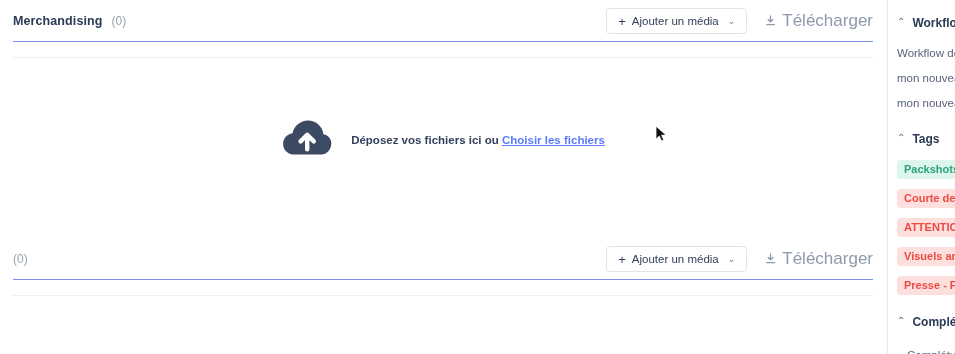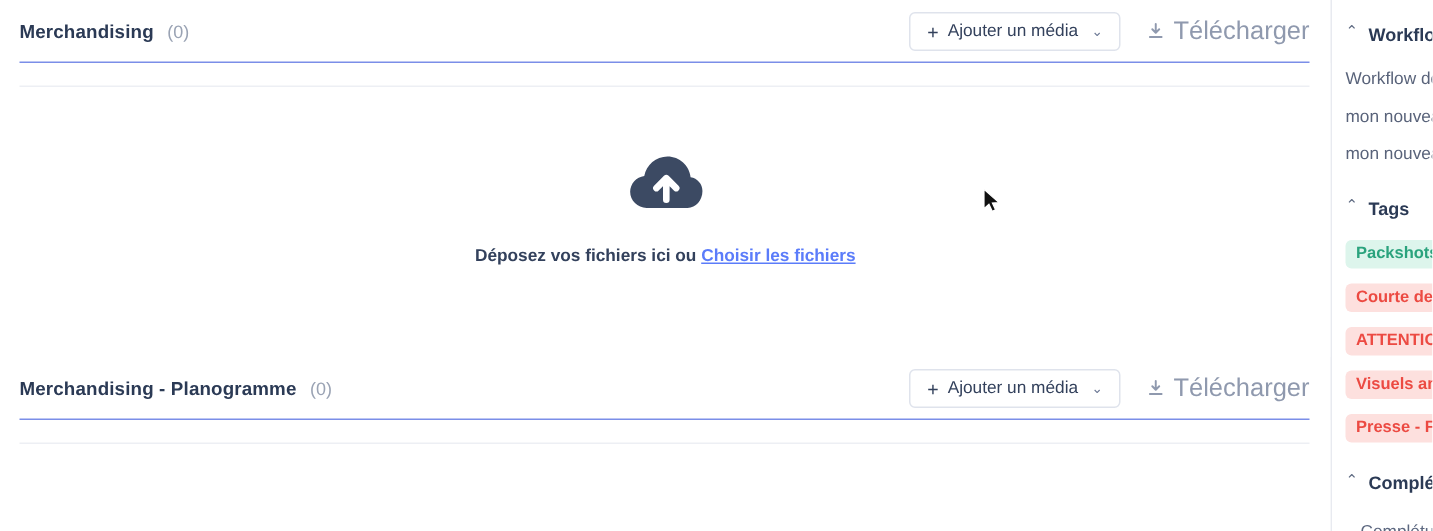--- a/index.html
+++ b/index.html
@@ -110,21 +110,20 @@
     left: 13px; right: 14px;
     height: 1px;
     background: #edeff4;
   }
 
   
   .dropzone {
     position: relative;
     height: 196px;
     display: flex;
-    flex-direction: column;
     align-items: center;
     justify-content: center;
     gap: 19px;
     background: #ffffff;
   }
   .dz-icon { display: block; }
   .dz-text {
     font-size: 11.5px;
     font-weight: bold;
     color: #33415c;
@@ -244,21 +243,20 @@
         <div class="dz-text">
           <span>Déposez vos fichiers ici ou</span>
           <span class="dz-link">Choisir les fichiers</span>
         </div>
       </div>
     </div>
 
     <div class="media-section">
       <div class="section-head">
         <div class="section-title-wrap">
-          <span class="section-title">Merchandising - Planogramme</span>
           <span class="section-count">(0)</span>
         </div>
         <div class="head-actions">
           <button class="btn-add">
             <span class="plus">+</span>
             <span>Ajouter un média</span>
             <span class="chev">⌄</span>
           </button>
           <button class="btn-dl">
             <span>

